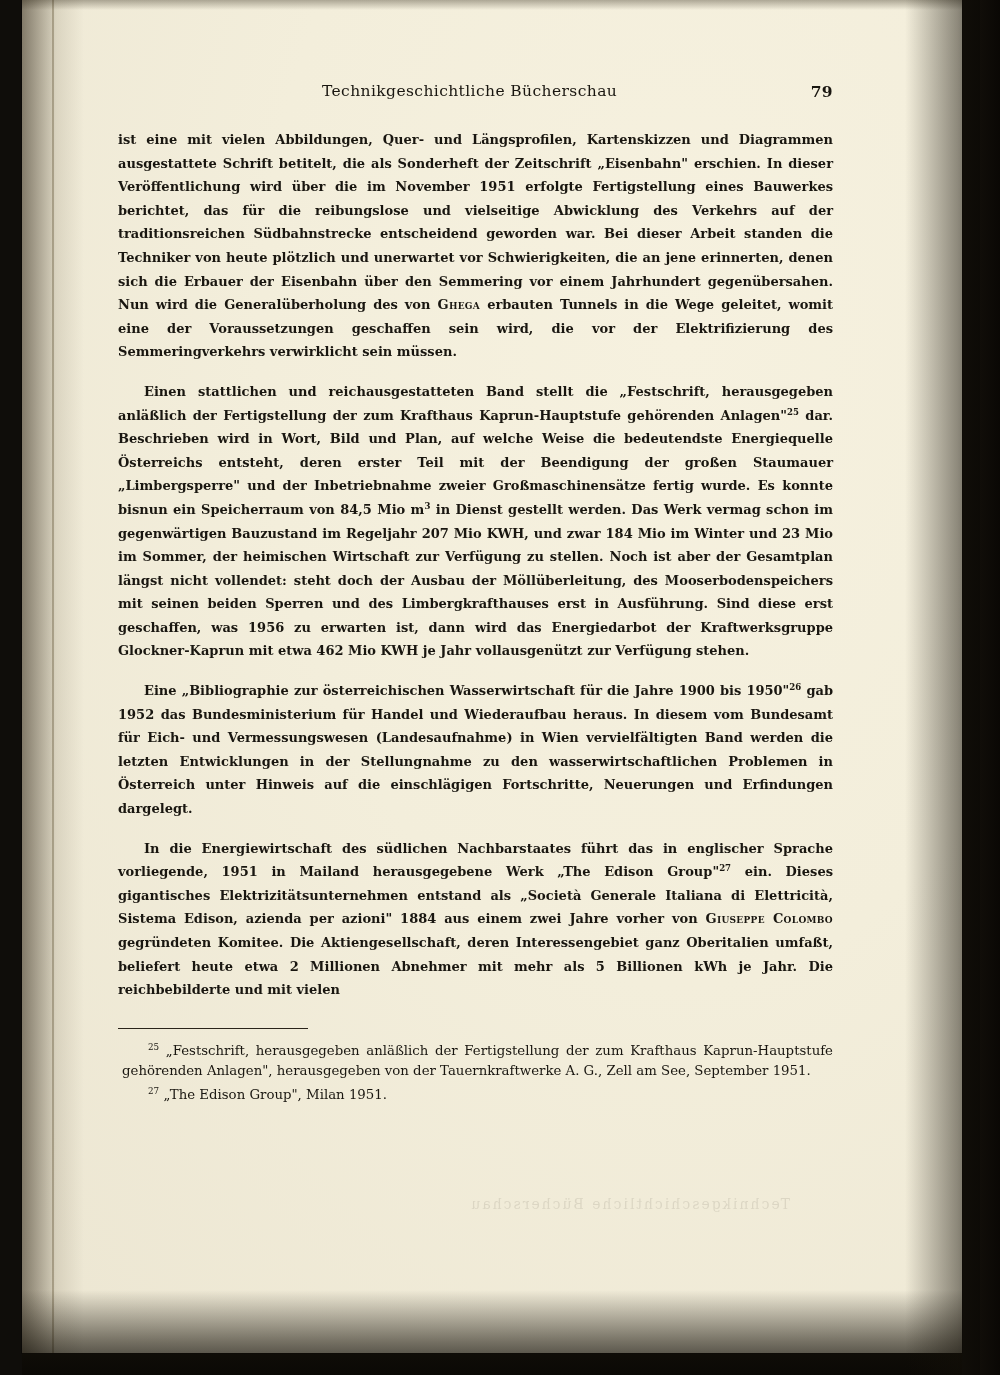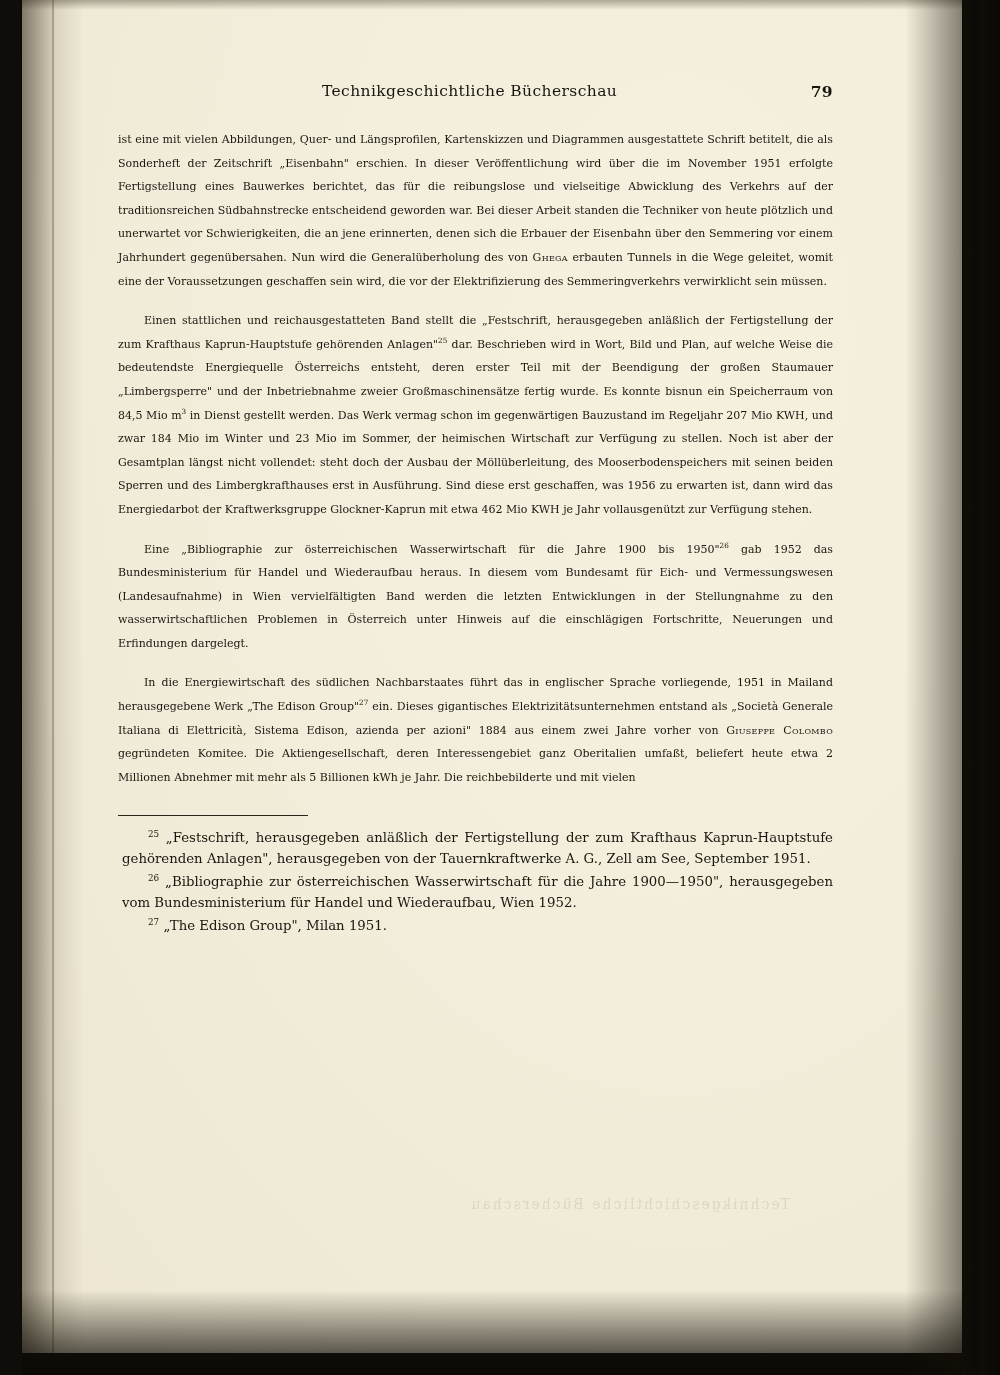--- a/index.html
+++ b/index.html
@@ -101,25 +101,26 @@
     white-space: nowrap;
   }
   .running-head .rh-page {
     position: absolute;
     right: 0;
     font-weight: bold;
     font-size: 15.5px;
   }
   p.body-par {
     margin: 0 0 9px 0;
-    font-size: 11px;
+    font-size: 13px;
     line-height: 23.6px;
     text-align: justify;
     text-justify: inter-word;
     hyphens: manual;
+    font-weight: bold;
   }
   p.body-par.indent { text-indent: 26px; margin-top: 16px; }
   .smallcaps {
     font-variant: small-caps;
     letter-spacing: 0.3px;
   }
   sup.fn {
     font-size: 0.66em;
     vertical-align: super;
     line-height: 0;
@@ -176,21 +177,20 @@
       <p class="body-par">ist eine mit vielen Abbildungen, Quer- und Längsprofilen, Kartenskizzen und Diagrammen ausgestattete Schrift betitelt, die als Sonderheft der Zeitschrift „Eisenbahn" erschien. In dieser Veröffentlichung wird über die im November 1951 erfolgte Fertigstellung eines Bauwerkes berichtet, das für die reibungslose und vielseitige Abwicklung des Verkehrs auf der traditionsreichen Südbahnstrecke entscheidend geworden war. Bei dieser Arbeit standen die Techniker von heute plötzlich und unerwartet vor Schwierigkeiten, die an jene erinnerten, denen sich die Erbauer der Eisenbahn über den Semmering vor einem Jahrhundert gegenübersahen. Nun wird die Generalüberholung des von <span class="smallcaps">Ghega</span> erbauten Tunnels in die Wege geleitet, womit eine der Voraussetzungen geschaffen sein wird, die vor der Elektrifizierung des Semmeringverkehrs verwirklicht sein müssen.</p>
       <p class="body-par indent">Einen stattlichen und reichausgestatteten Band stellt die „Festschrift, herausgegeben anläßlich der Fertigstellung der zum Krafthaus Kaprun-Hauptstufe gehörenden Anlagen"<sup class="fn">25</sup> dar. Beschrieben wird in Wort, Bild und Plan, auf welche Weise die bedeutendste Energiequelle Österreichs entsteht, deren erster Teil mit der Beendigung der großen Staumauer „Limbergsperre" und der Inbetriebnahme zweier Großmaschinensätze fertig wurde. Es konnte bisnun ein Speicherraum von 84,5 Mio m<sup class="fn">3</sup> in Dienst gestellt werden. Das Werk vermag schon im gegenwärtigen Bauzustand im Regeljahr 207 Mio KWH, und zwar 184 Mio im Winter und 23 Mio im Sommer, der heimischen Wirtschaft zur Verfügung zu stellen. Noch ist aber der Gesamtplan längst nicht vollendet: steht doch der Ausbau der Möllüberleitung, des Mooserbodenspeichers mit seinen beiden Sperren und des Limbergkrafthauses erst in Ausführung. Sind diese erst geschaffen, was 1956 zu erwarten ist, dann wird das Energiedarbot der Kraftwerksgruppe Glockner-Kaprun mit etwa 462 Mio KWH je Jahr vollausgenützt zur Verfügung stehen.</p>
       <p class="body-par indent">Eine „Bibliographie zur österreichischen Wasserwirtschaft für die Jahre 1900 bis 1950"<sup class="fn">26</sup> gab 1952 das Bundesministerium für Handel und Wiederaufbau heraus. In diesem vom Bundesamt für Eich- und Vermessungswesen (Landesaufnahme) in Wien vervielfältigten Band werden die letzten Entwicklungen in der Stellungnahme zu den wasserwirtschaftlichen Problemen in Österreich unter Hinweis auf die einschlägigen Fortschritte, Neuerungen und Erfindungen dargelegt.</p>
       <p class="body-par indent">In die Energiewirtschaft des südlichen Nachbarstaates führt das in englischer Sprache vorliegende, 1951 in Mailand herausgegebene Werk „The Edison Group"<sup class="fn">27</sup> ein. Dieses gigantisches Elektrizitätsunternehmen entstand als „Società Generale Italiana di Elettricità, Sistema Edison, azienda per azioni" 1884 aus einem zwei Jahre vorher von <span class="smallcaps">Giuseppe Colombo</span> gegründeten Komitee. Die Aktiengesellschaft, deren Interessengebiet ganz Oberitalien umfaßt, beliefert heute etwa 2 Millionen Abnehmer mit mehr als 5 Billionen kWh je Jahr. Die reichbebilderte und mit vielen</p>
     </div>
 
     <div class="rule"></div>
 
     <div class="footnotes">
       <p><sup class="fn">25</sup> „Festschrift, herausgegeben anläßlich der Fertigstellung der zum Krafthaus Kaprun-Hauptstufe gehörenden Anlagen", herausgegeben von der Tauernkraftwerke A. G., Zell am See, September 1951.</p>
-      <p><sup class="fn">26</sup> „Bibliographie zur österreichischen Wasserwirtschaft für die Jahre 1900—1950", herausgegeben vom Bundesministerium für Handel und Wiederaufbau, Wien 1952.</p>
       <p><sup class="fn">27</sup> „The Edison Group", Milan 1951.</p>
     </div>
   </div>
 
   <div class="bleed">Technikgeschichtliche Bücherschau</div>
   <div class="bottom-shadow"></div>
   <div class="right-shadow"></div>
 </div>
 
 </body></html>

